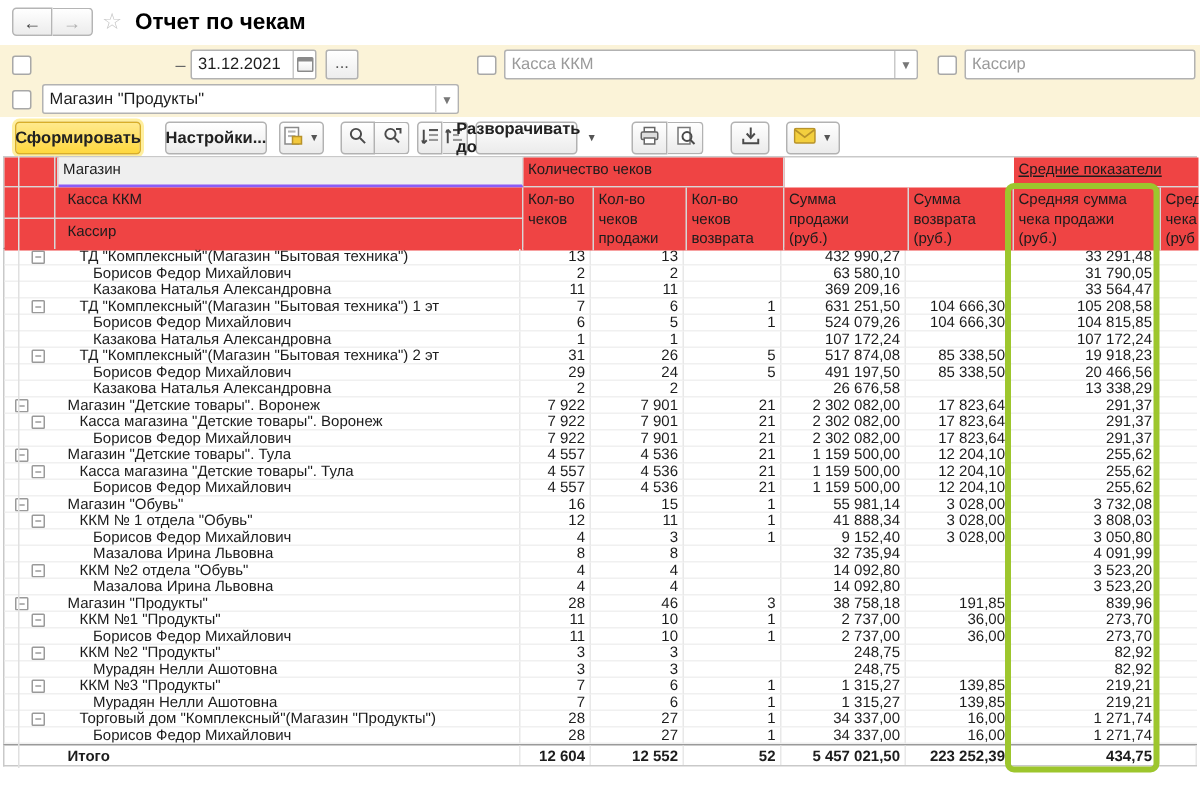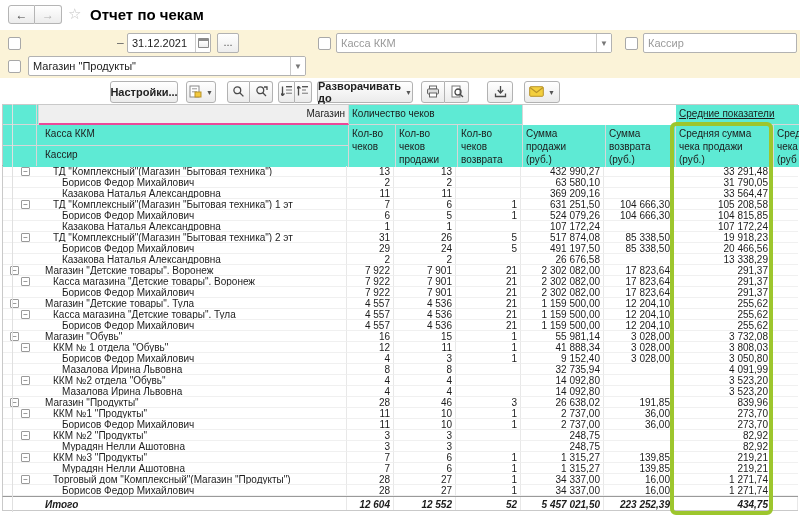--- a/index.html
+++ b/index.html
@@ -42,38 +42,38 @@
   .btn .dd { font-size:7px; color:#555; margin-left:4px; }
   .icobtn { padding:0 4px; }
   .join-l { border-radius:3px 0 0 3px; }
   .join-r { border-radius:0 3px 3px 0; border-left:none; }
   .gl { stroke:#4a4a4a; stroke-width:1.3; fill:none; }
 
   
   .report { position:absolute; left:2px; top:104px; width:796px; }
   .hdr { position:relative; border-top:1px solid #c9c9c9; border-left:1px solid #c9c9c9; border-bottom:1px solid #8f8f8f; height:62px; font-size:10px; }
   .hc { position:absolute; border-right:1px solid #d7d7d7; border-bottom:1px solid #d7d7d7; padding:2px 3px 0 3px;
-        white-space:pre-line; line-height:13px; overflow:hidden; background:#5eead4; }
-  .hc.sel { background:#efefef; border-bottom:2px solid #ec4899;text-align:right; }
+        white-space:pre-line; line-height:13px; overflow:hidden; background:#ef4444; }
+  .hc.sel { background:#efefef; border-bottom:2px solid #8b5cf6; }
 
   .rows { border-left:1px solid #c9c9c9; }
   .trow { display:flex; height:11px; font-size:10px; line-height:11px; }
   .trow .c { border-right:1px solid #e8e8e8; border-bottom:1px solid #f0f0f0; overflow:hidden; white-space:nowrap; }
   .c.label { width:344px; position:relative; }
   .c.n { text-align:right; padding-right:3px; }
   .c.qty{width:47px}.c.qty_sale{width:62px}.c.qty_return{width:65px}
   .c.sum_sale{width:83px}.c.sum_return{width:70px}.c.avg_sale{width:98px}
   .c.avg_return{flex:1; border-right:none;}
   .lvl1 .lt{padding-left:42px}.lvl2 .lt{padding-left:50px}.lvl3 .lt{padding-left:59px}
   .exp { position:absolute; top:1px; width:9px; height:9px; border:1px solid #9a9a9a; background:#fff;
          font-size:8px; line-height:7px; text-align:center; color:#555; border-radius:1px; }
   .exp.x1{left:7px}.exp.x2{left:18px}
   .totalrow { display:flex; height:15px; font-size:10px; line-height:15px; font-weight:bold;
               border-top:1px solid #9a9a9a; border-bottom:1px solid #c9c9c9; border-left:1px solid #c9c9c9; }
-  .totalrow .c { border-right:1px solid #e8e8e8;font-style:italic; }
+  .totalrow .c { border-right:1px solid #e8e8e8; }
   .totalrow .label .lt { padding-left:42px; }
 
   .gutter1 { position:absolute; left:12px; top:104px; height:408px; width:1px; background:#e0e0e0; }
   .gutter2 { position:absolute; left:36px; top:104px; height:62px; width:1px; background:#d7d7d7; }
 
   .green-box { position:absolute; left:670px; top:122px; width:103px; height:393px;
                border:4px solid #9dc62d; border-radius:6px; pointer-events:none; z-index:5; }
 </style>
 </head>
 <body>
@@ -116,20 +116,23 @@
     </div>
 
     <div class="cb" style="left:8px;top:30px;"></div>
     <div class="field" style="left:28px;top:26px;width:278px;">
       <span class="val">Магазин "Продукты"</span>
       <span class="sidebtn">▼</span>
     </div>
   </div>
 
   <div class="toolbar">
+    <div class="btn primary" style="left:10px;width:84px;">
+        <span>Сформировать</span>
+      </div>
     <div class="btn" style="left:110px;width:68px;">
         <span>Настройки...</span>
       </div>
     <div class="btn icobtn" style="left:186px;width:30px;">
       <span>
         <svg width="13" height="13" viewBox="0 0 13 13">
             <rect x="1" y="1" width="9" height="11" fill="#fff" stroke="#8a8a8a"></rect>
             <rect x="3" y="3" width="5" height="1.4" fill="#b5b5b5"></rect>
             <rect x="3" y="6" width="5" height="1.4" fill="#b5b5b5"></rect>
             <rect x="6" y="7" width="6" height="5" fill="#f3c93e" stroke="#b8932a"></rect>
@@ -161,21 +164,21 @@
     </div>
     <div class="btn icobtn join-r" style="left:295px;width:17px;">
       <span><svg width="12" height="12" viewBox="0 0 12 12">
             <line class="gl" x1="1.5" y1="10.5" x2="1.5" y2="1.5"></line>
             <path d="M1.5 1.5 l2 2 M1.5 1.5 l-1.6 2" class="gl"></path>
             <rect x="5" y="1" width="6" height="1.4" fill="#555"></rect>
             <rect x="5" y="4.3" width="4" height="1.4" fill="#999"></rect>
             <rect x="5" y="7.6" width="6" height="1.4" fill="#999"></rect>
           </svg></span>
     </div>
-    <div class="btn" style="left:317px;width:96px;">
+    <div class="btn" style="left:317px;width:68px;">
       <span>Разворачивать до</span>
         <span class="dd">▼</span>
     </div>
     <div class="btn icobtn join-l" style="left:421px;width:24px;">
       <span><svg width="14" height="13" viewBox="0 0 14 13">
             <rect x="3.5" y="1" width="7" height="3" fill="#fff" stroke="#666"></rect>
             <rect x="1.5" y="4" width="11" height="5" rx="1" fill="#ddd" stroke="#666"></rect>
             <rect x="3.5" y="8" width="7" height="4" fill="#fff" stroke="#666"></rect>
           </svg></span>
     </div>
@@ -443,21 +446,21 @@
           <div class="c n sum_sale">14 092,80</div>
           <div class="c n sum_return"></div>
           <div class="c n avg_sale">3 523,20</div>
           <div class="c n avg_return"></div>
         </div>
         <div class="trow lvl1">
           <div class="c label"><span class="exp x1">−</span><span class="lt">Магазин "Продукты"</span></div>
           <div class="c n qty">28</div>
           <div class="c n qty_sale">46</div>
           <div class="c n qty_return">3</div>
-          <div class="c n sum_sale">26 638,02</div>
+          <div class="c n sum_sale">38 758,18</div>
           <div class="c n sum_return">191,85</div>
           <div class="c n avg_sale">839,96</div>
           <div class="c n avg_return"></div>
         </div>
         <div class="trow lvl2">
           <div class="c label"><span class="exp x2">−</span><span class="lt">ККМ №1 "Продукты"</span></div>
           <div class="c n qty">11</div>
           <div class="c n qty_sale">10</div>
           <div class="c n qty_return">1</div>
           <div class="c n sum_sale">2 737,00</div>

